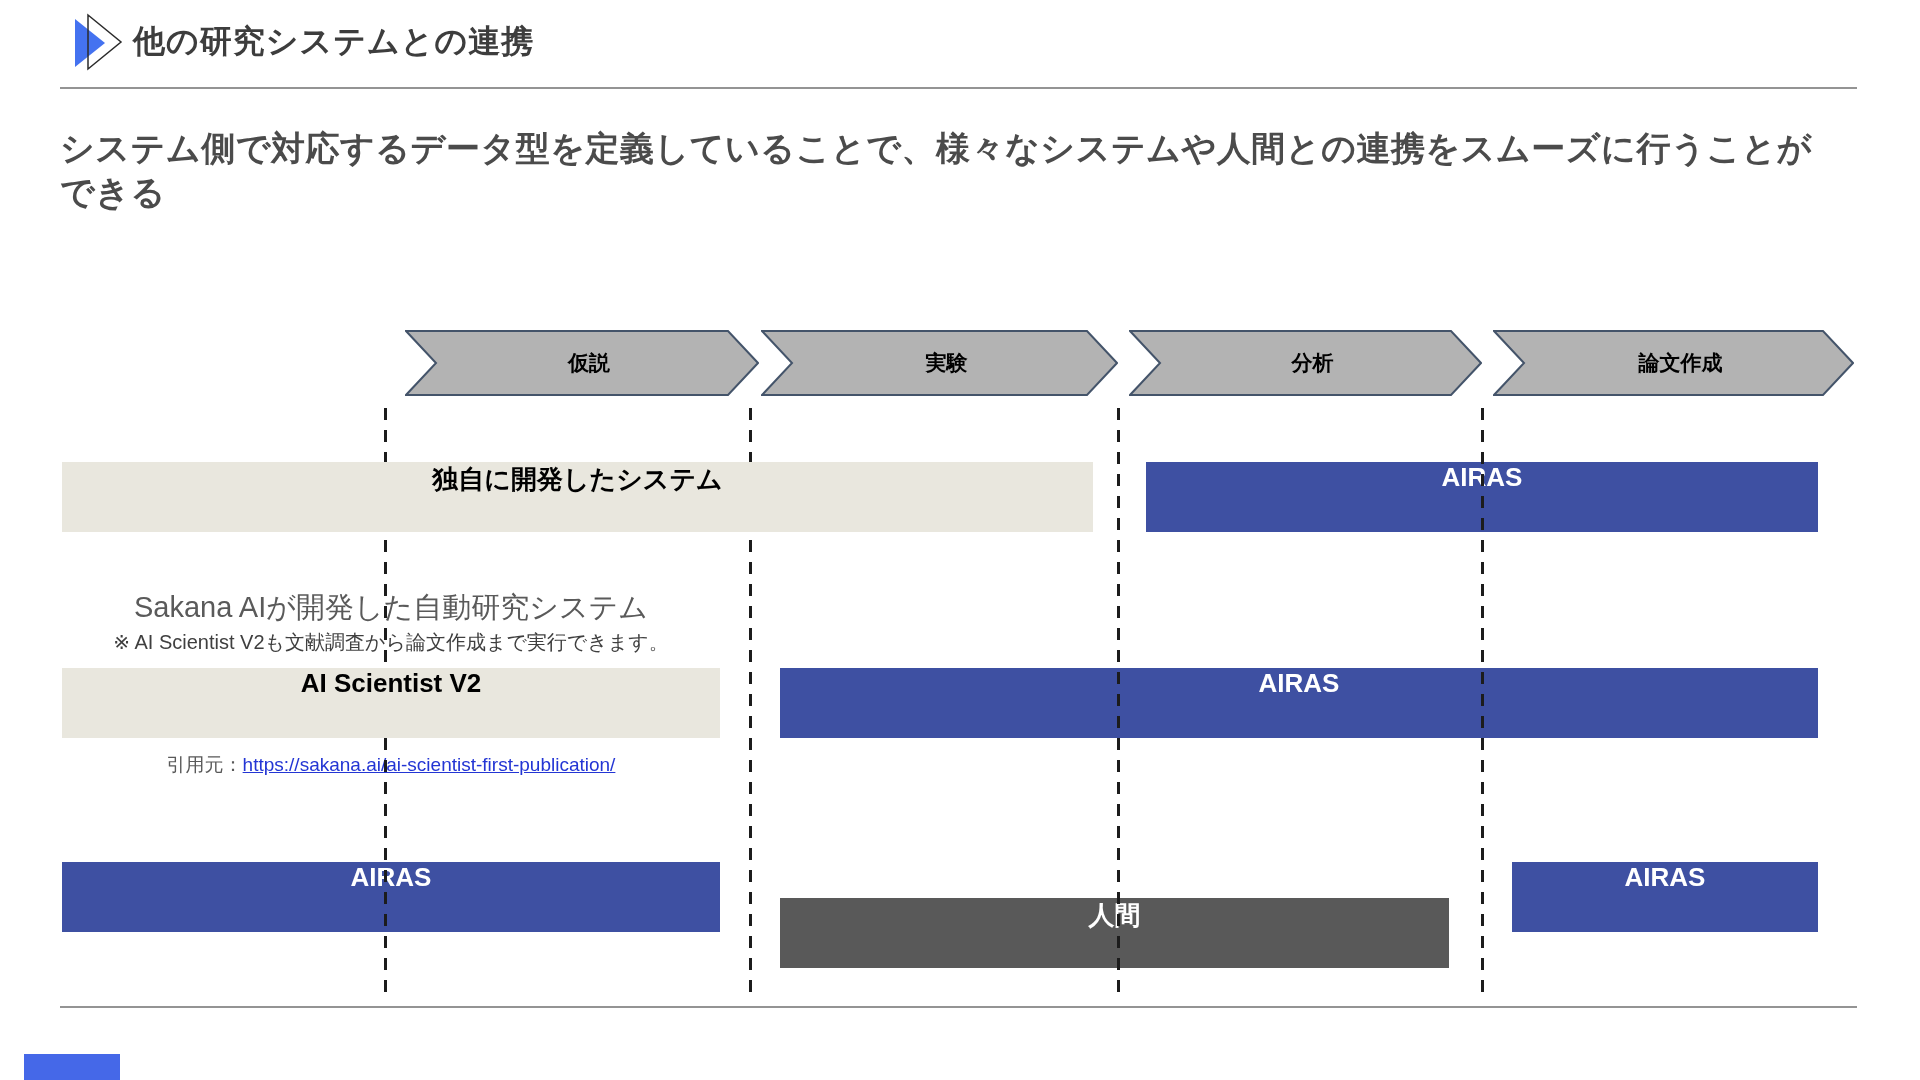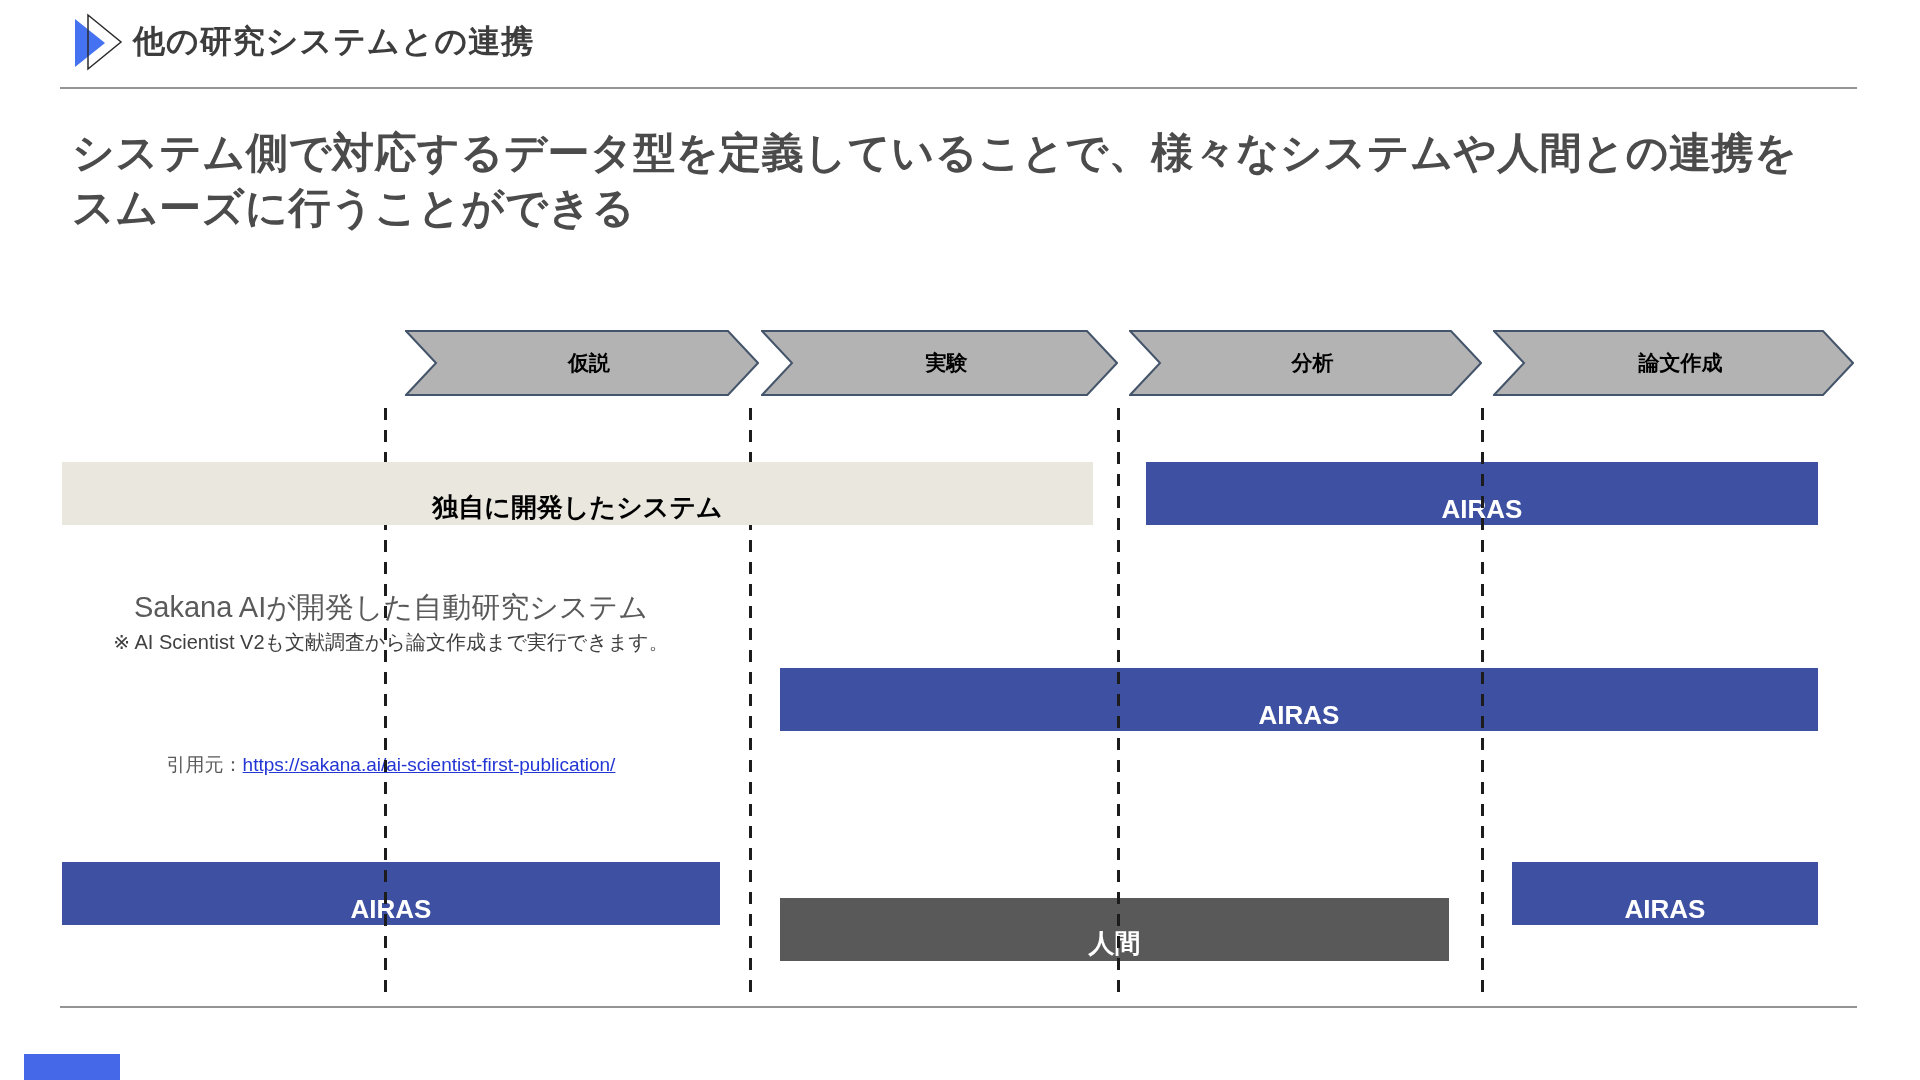--- a/index.html
+++ b/index.html
@@ -6,36 +6,36 @@
   body{font-family:"Liberation Sans","DejaVu Sans",sans-serif;}
   .slide{position:relative;width:1920px;height:1080px;background:#ffffff;overflow:hidden;}
 
   
   .title-wrap{position:absolute;left:58px;top:14px;display:flex;align-items:center;height:56px;padding-left:17px;}
   .title-icon{width:52px;height:58px;margin-right:6px;flex:0 0 auto;}
   .page-title{font-size:32px;font-weight:bold;color:#3d3d3d;letter-spacing:1px;}
   .hrule{position:absolute;left:60px;width:1797px;height:2px;background:#949494;}
   .hrule.top{top:87px;}
   .hrule.bottom{top:1006px;}
-  .subtitle{position:absolute;left:72px;top:126px;width:1760px;font-size:42px;font-weight:bold;
+  .subtitle{position:absolute;left:60px;top:126px;width:1760px;font-size:34px;font-weight:bold;
             color:#4b4b4b;line-height:1.3;letter-spacing:0.5px;}
 
   
   .stage{position:absolute;top:330px;height:66px;z-index:1;}
   .stage svg{display:block;}
   .stage .stage-label{position:absolute;left:0;top:0;width:100%;height:100%;display:flex;
                       align-items:center;justify-content:center;font-size:21px;font-weight:bold;color:#000;}
   .stage.notched .stage-label{padding-left:14px;box-sizing:border-box;}
 
   
   .vdash{position:absolute;top:408px;height:584px;width:3px;z-index:2;
          background:repeating-linear-gradient(180deg,#1c1c1c 0 12px,transparent 12px 22px);}
 
   
-  .bar{position:absolute;height:63px;display:flex;align-items:flex-end;justify-content:center;
+  .bar{position:absolute;height:70px;display:flex;align-items:flex-start;justify-content:center;
        font-size:26px;font-weight:bold;}
   .bar.beige{background:#e9e7de;color:#000000;z-index:3;}
   .bar.blue{background:#3e50a2;color:#ffffff;z-index:1;}
   .bar.dark{background:#595959;color:#ffffff;z-index:1;margin-top:36px;}
 
   
   .note-block{position:absolute;left:62px;width:658px;text-align:center;z-index:1;}
   .note-title{top:588px;font-size:29px;color:#5a5a5a;}
   .note-sub{top:629px;font-size:20px;color:#3f3f3f;}
   .citation{top:752px;font-size:19px;color:#595959;}
@@ -93,20 +93,23 @@
   <div class="bar beige" style="left:62px;top:462px;width:1031px;">
     <span>独自に開発したシステム</span>
   </div>
   <div class="bar blue" style="left:1146px;top:462px;width:672px;">
     <span>AIRAS</span>
   </div>
 
   <div class="note-block note-title">Sakana AIが開発した自動研究システム</div>
   <div class="note-block note-sub">※ AI Scientist V2も文献調査から論文作成まで実行できます。</div>
 
+  <div class="bar beige" style="left:62px;top:668px;width:658px;">
+    <span>AI Scientist V2</span>
+  </div>
   <div class="bar blue" style="left:780px;top:668px;width:1038px;">
     <span>AIRAS</span>
   </div>
 
   <div class="note-block citation">
     <span>引用元：</span><a href="#">https://sakana.ai/ai-scientist-first-publication/</a>
   </div>
 
   <div class="bar blue" style="left:62px;top:862px;width:658px;">
     <span>AIRAS</span>

